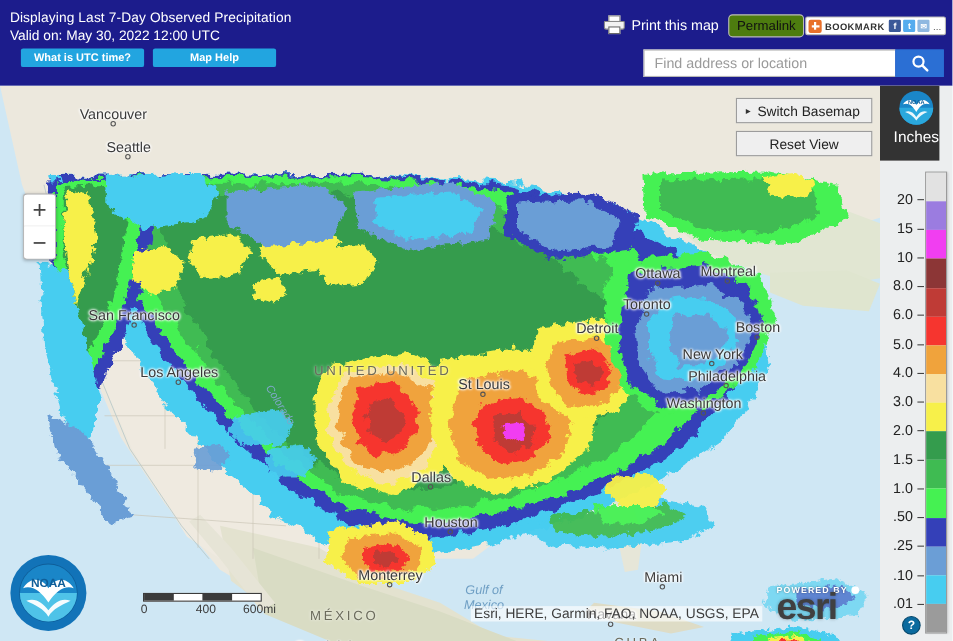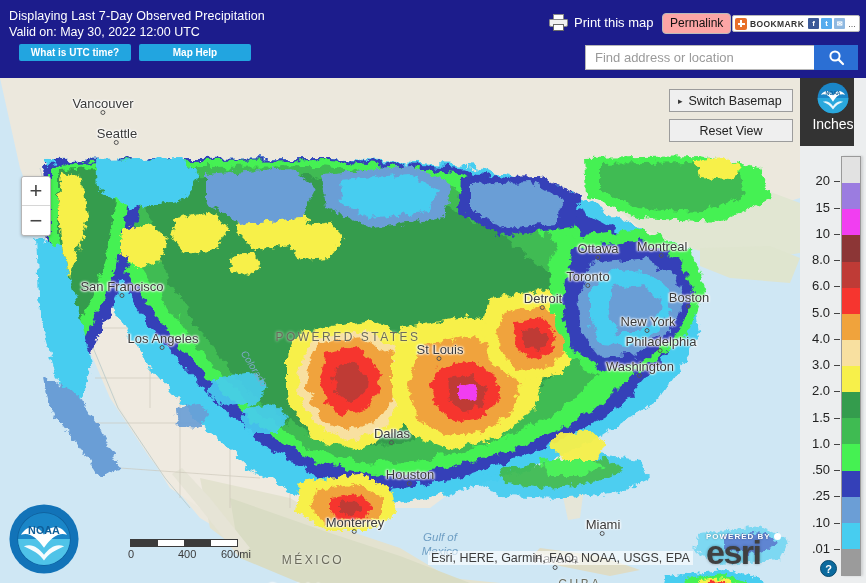--- a/index.html
+++ b/index.html
@@ -40,21 +40,21 @@
     display: flex; align-items: center; gap: 6px; cursor: pointer;
   }
   #print-icon { width: 19px; height: 17px; position: relative; }
   #print-icon .pbody { position:absolute; left:0; top:5px; width:19px; height:8px; background:#f2f2f2; border:1px solid #8a8a8a; border-radius:1px 1px 2px 2px; }
   #print-icon .ptop { position:absolute; left:4px; top:0px; width:11px; height:6px; background:#fff; border:1px solid #8a8a8a; }
   #print-icon .pout { position:absolute; left:4px; top:10px; width:11px; height:7px; background:#fff; border:1px solid #6a6a6a; }
   #print-label { color:#fff; font-size:13px; white-space:nowrap; }
 
   #permalink {
     position: absolute; left: 662px; top: 13px;
-    background: #fca5a5; color: #111; font-size: 12px;
+    background: #4d7c0f; color: #111; font-size: 12px;
     border: 1px solid #bbb; border-radius: 4px;
     padding: 2px 7px 3px; cursor: pointer; white-space: nowrap;
   }
 
   #bookmark {
     position: absolute; left: 732px; top: 15px; height: 17px;
     background: #fff; border: 1px solid #b9b9b9; border-radius: 2px;
     display: flex; align-items: center; padding: 0 3px 0 2px; cursor: pointer;
   }
   .bm-plus {
@@ -435,21 +435,21 @@
         <div class="city" style="left: 648px; top: 236px; transform: translateX(-50%);"><span>New York</span><span class="dot"></span></div>
         <div class="city" style="left: 661px; top: 256px; transform: translateX(-50%);"><span>Philadelphia</span><span class="dot"></span></div>
         <div class="city" style="left: 640px; top: 281px; transform: translateX(-50%);"><span>Washington</span><span class="dot"></span></div>
         <div class="city" style="left: 440px; top: 264px; transform: translateX(-50%);"><span>St Louis</span><span class="dot"></span></div>
         <div class="city" style="left: 392px; top: 348px; transform: translateX(-50%);"><span>Dallas</span><span class="dot"></span></div>
         <div class="city" style="left: 410px; top: 389px; transform: translateX(-50%);"><span>Houston</span><span class="dot"></span></div>
         <div class="city" style="left: 355px; top: 437px; transform: translateX(-50%);"><span>Monterrey</span><span class="dot"></span></div>
         <div class="city" style="left: 583px; top: 439px; transform: translateX(-50%); margin-left: 20px;"><span>Miami</span><span class="dot"></span></div>
         <div class="city" style="left: 556px; top: 473px; transform: translateX(-50%);"><span>Havana</span><span class="dot"></span></div>
         <div class="city" style="left: 303px; top: 502px; transform: translateX(-50%);"><span>Guadalajara</span></div>
-        <div class="region" style="left: 348px; top: 252px; transform: translateX(-50%);">POWERED STATES</div>
+        <div class="region" style="left: 348px; top: 252px; transform: translateX(-50%);">UNITED UNITED</div>
         <div class="region" style="left: 313px; top: 475px; transform: translateX(-50%);">MÉXICO</div>
         <div class="region" style="left: 580px; top: 499px; transform: translateX(-50%);">CUBA</div>
         <div class="water" style="left: 440px; top: 452px; transform: translateX(-50%);">
           <div>Gulf of</div>
           <div>Mexico</div>
         </div>
         <div class="riverlbl" style="left: 234px; top: 285px; transform: rotate(58deg);">Colorado</div>
       </div>
 
     <div id="zoomctl">

